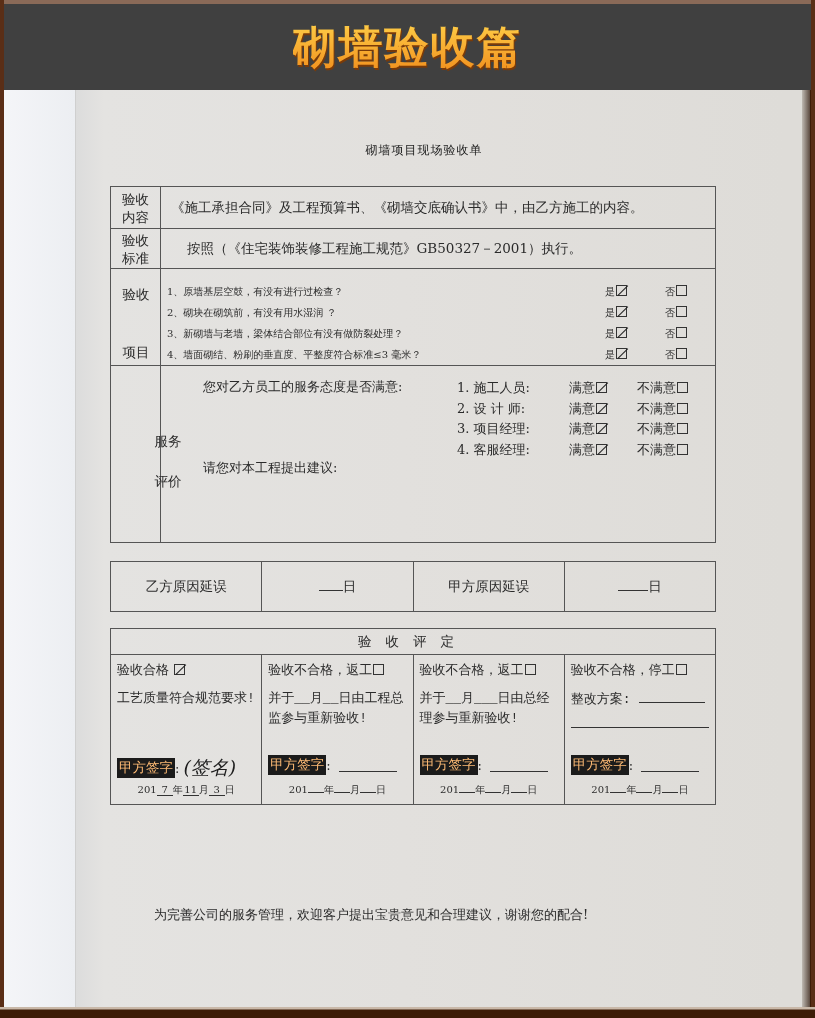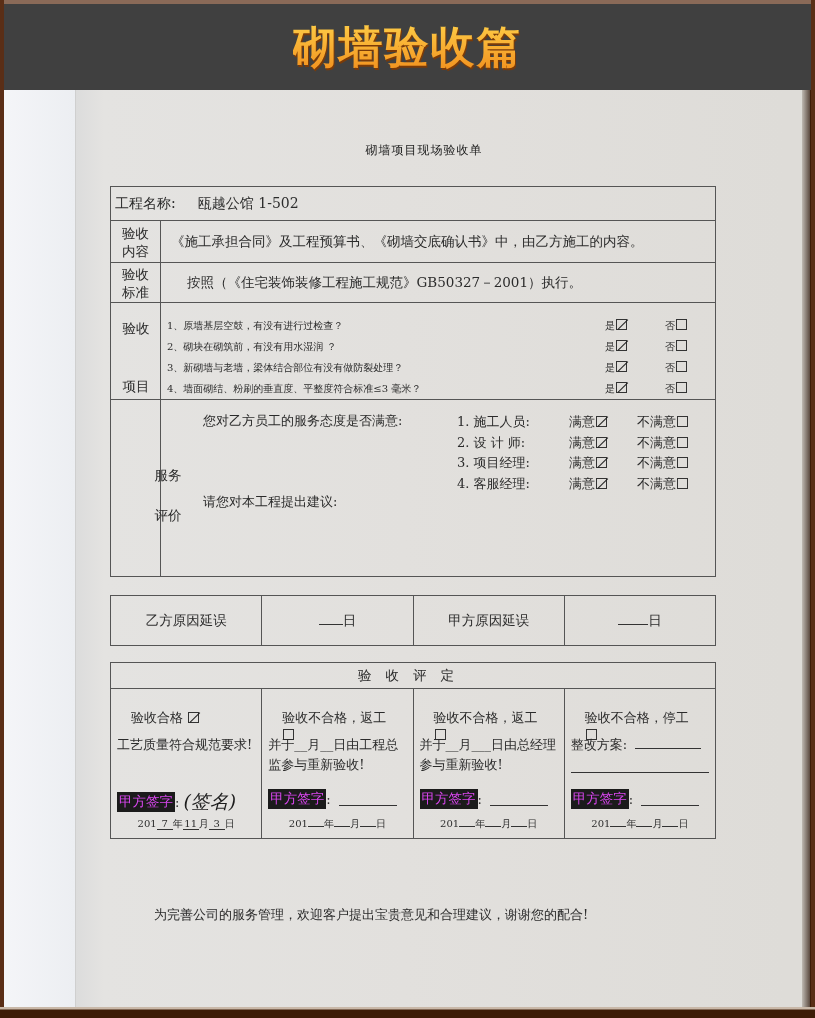--- a/index.html
+++ b/index.html
@@ -78,25 +78,25 @@
   .svc .prompt { position: absolute; left: 10px; top: 12px; }
   .svc .staff { position: absolute; left: 264px; top: 12px; }
   .svc .staff .srow { display: flex; line-height: 20.5px; }
   .svc .staff .role { width: 112px; }
   .svc .staff .ok { width: 68px; }
   .svc .suggest { position: absolute; left: 10px; top: 93px; }
   .delay { margin-top: 18px; border-radius: 19px; }
   .delay td { height: 50px; text-align: center; font-size: 13.5px; }
   .verdict { margin-top: 16px; }
   .verdict .vh td { height: 26px; text-align: center; letter-spacing: 14px; font-size: 13.5px; }
-  .vcell { height: 150px; vertical-align: top !important; position: relative; width: 25%; padding: 20px; }
+  .vcell { height: 150px; vertical-align: top !important; position: relative; width: 25%; padding: 6px; }
   .vcell .vt { font-size: 13px; }
-  .vcell .vb { position: absolute; top: 46px; left: 6px; right: 6px; line-height: 20px; font-size: 13px; }
+  .vcell .vb { position: absolute; top: 34px; left: 6px; right: 6px; line-height: 20px; font-size: 13px; font-family: Liberation Mono, monospace; }
   .vcell .sig { position: absolute; top: 100px; left: 6px; display: flex; align-items: center; }
-  .sig-tag { background: #1b1b1b; color: #d946ef; padding: 1px 2px; font-size: 13.5px; }
+  .sig-tag { background: #1b1b1b; color: #fdba74; padding: 1px 2px; font-size: 13.5px; }
   .sig-line { display: inline-block; width: 58px; border-bottom: 1px solid #333; margin-left: 8px; height: 14px; }
   .vcell .date { position: absolute; top: 128px; left: 0; right: 0; text-align: center; font-size: 10px; }
   .uline { display: inline-block; min-width: 16px; border-bottom: 1px solid #333; text-align: center; }
   .signrow td { height: 38px; text-align: center; font-size: 13px; letter-spacing: 6px; }
   .signature {
     font-family: "DejaVu Serif", serif; font-style: italic; font-size: 19px; color: #1d1d1d; letter-spacing: 0;
   }
   .footer-note { position: absolute; left: 150px; top: 816px; font-size: 13px; color: #2b2b2b; }
   .chk { display: inline-block; width: 11px; height: 11px; border: 1px solid #333; vertical-align: -1px; margin-left: 1px; position: relative; }
   .chk.on::after { content: ""; position: absolute; left: -1px; top: 4px; width: 14px; height: 1.2px; background: #222; transform: rotate(-45deg); }
@@ -114,26 +114,20 @@
 
 <div class="photo">
   <div class="left-page"></div>
   <div class="page-right-edge"></div>
 
   <div class="doc-title">砌墙项目现场验收单</div>
 
   <div class="form">
     <table class="tbl">
       <tbody>
-          <tr class="row-name">
-        <td colspan="2">
-          <span class="name-key">工程名称:</span>
-          <span class="name-val">瓯越公馆 1-502</span>
-        </td>
-      </tr>
       <tr class="row-content">
         <td class="lbl">
           <div>验收</div>
           <div>内容</div>
         </td>
         <td class="cell-text">《施工承担合同》及工程预算书、《砌墙交底确认书》中，由乙方施工的内容。</td>
       </tr>
       <tr class="row-std">
         <td class="lbl">
           <div>验收</div>

